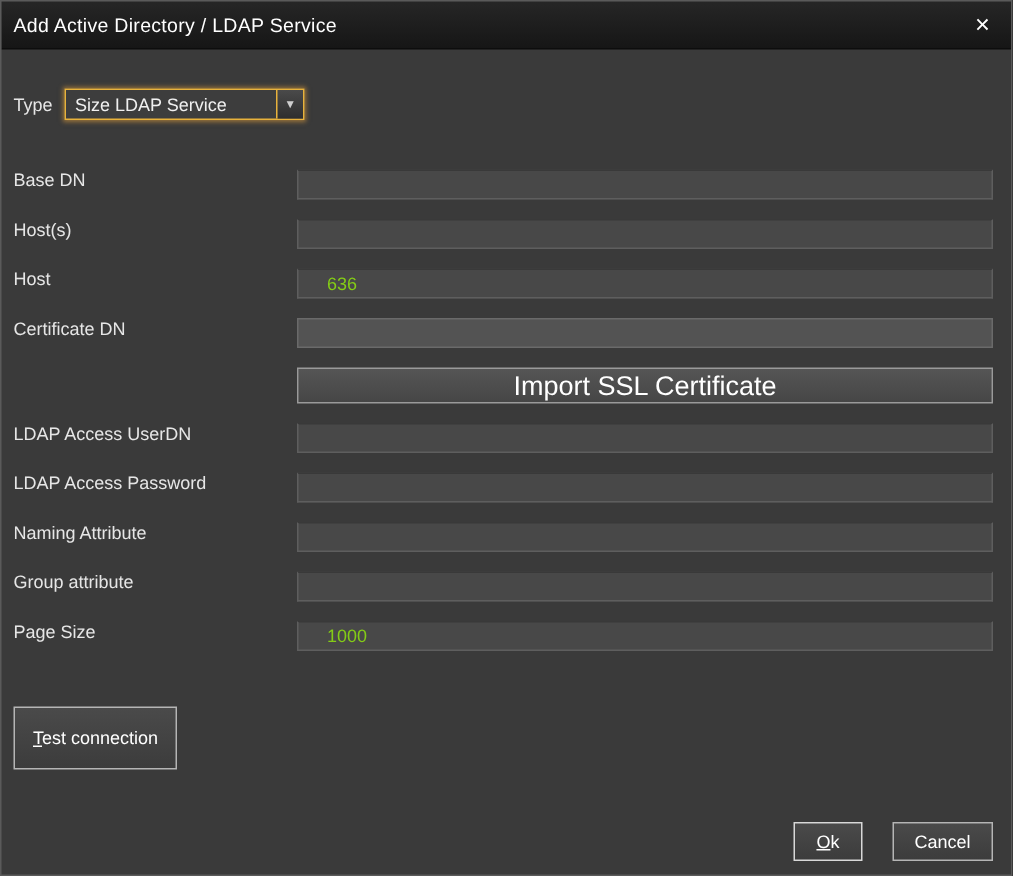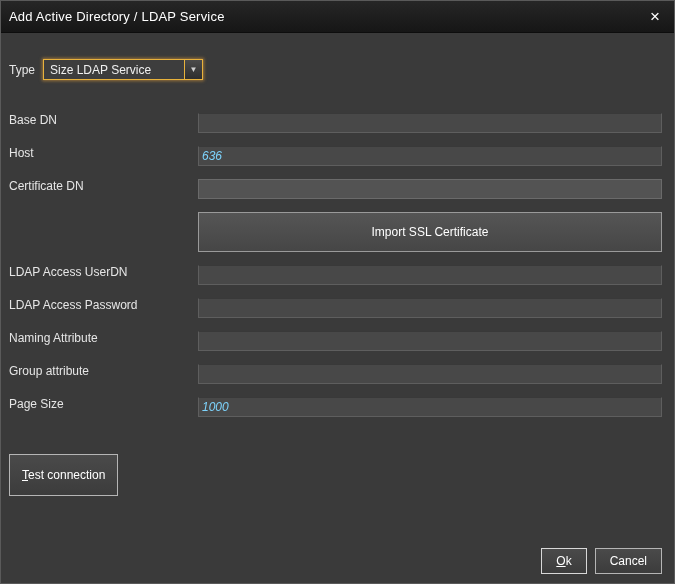--- a/index.html
+++ b/index.html
@@ -91,60 +91,59 @@
     font-size: 12px;
     color: #e6e6e6;
     padding-right: 6px;
   }
   .field-row input.txt {
     flex: 1;
     height: 20px;
     background: #484848;
     border: 1px solid #5e5e5e;
     border-top-color: #393939;
-    color: #7dd3fc;
-    font-family: "Liberation Sans", sans-serif;
-    font-size: 12px;
-    padding: 0 3px;
+    color: #84cc16;
+    font-family: "Liberation Sans", sans-serif;
+    font-size: 12px;
+    padding: 0 19px;
     outline: none;
-    font-style: italic;
   }
   .field-row input.txt.lighter {
     background: #535353;
     border-color: #6a6a6a;
   }
   .import-btn {
     flex: 1;
-    height: 40px;
+    height: 24px;
     background: linear-gradient(#555555, #464646);
     border: 1px solid #9a9a9a;
     color: #ffffff;
     font-family: "Liberation Sans", sans-serif;
-    font-size: 12px;
+    font-size: 18px;
     cursor: pointer;
   }
   
   .test-btn {
     margin: 24px 0 0 0;
     height: 42px;
     padding: 0 12px;
     background: linear-gradient(#4a4a4a, #3c3c3c);
     border: 1px solid #b5b5b5;
     color: #ffffff;
     font-family: "Liberation Sans", sans-serif;
     font-size: 12px;
     cursor: pointer;
   }
   
   .footer {
     position: absolute;
     right: 12px;
     bottom: 9px;
     display: flex;
-    gap: 8px;
+    gap: 20px;
   }
   .footer button {
     height: 26px;
     padding: 0 14px;
     background: linear-gradient(#4a4a4a, #3c3c3c);
     border: 1px solid #b5b5b5;
     color: #ffffff;
     font-family: "Liberation Sans", sans-serif;
     font-size: 12px;
     cursor: pointer;
@@ -172,20 +171,24 @@
         <span class="dd-value">Size LDAP Service</span>
         <span class="dd-arrow">▼</span>
       </div>
     </div>
 
     <div class="field-row">
       <span class="lbl">Base DN</span>
       <input class="txt" type="text" value="" style="">
     </div>
 
+    <div class="field-row">
+      <span class="lbl">Host(s)</span>
+      <input class="txt" type="text" value="" style="">
+    </div>
 
     <div class="field-row">
       <span class="lbl">Host</span>
       <input class="txt" type="text" value="636" style="">
     </div>
 
     <div class="field-row">
       <span class="lbl">Certificate DN</span>
       <input class="txt lighter" type="text" value="" style="">
     </div>

